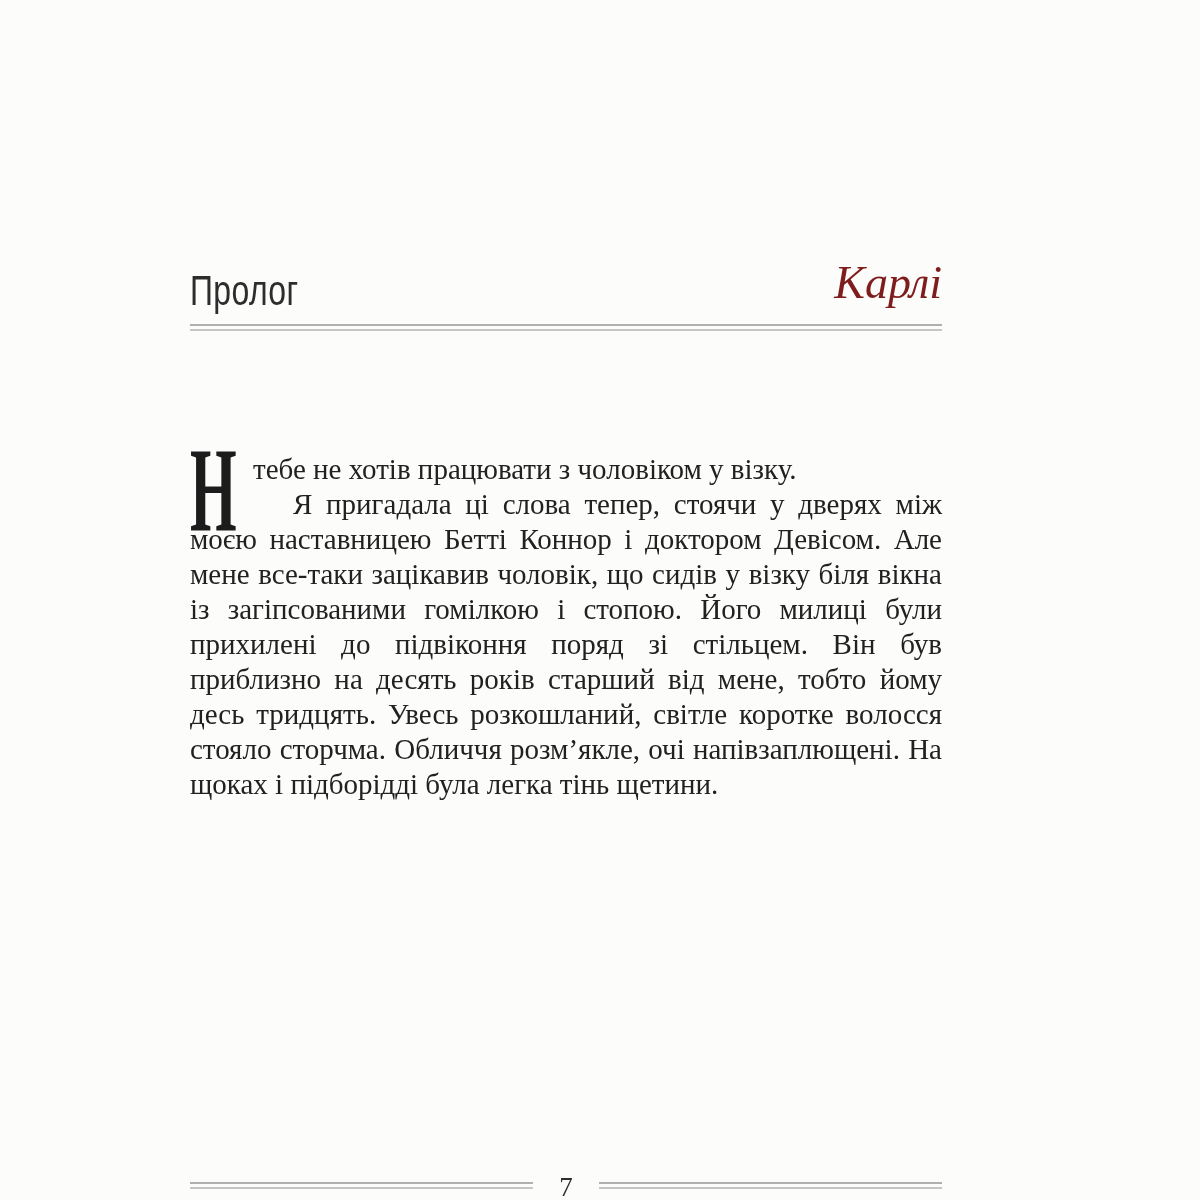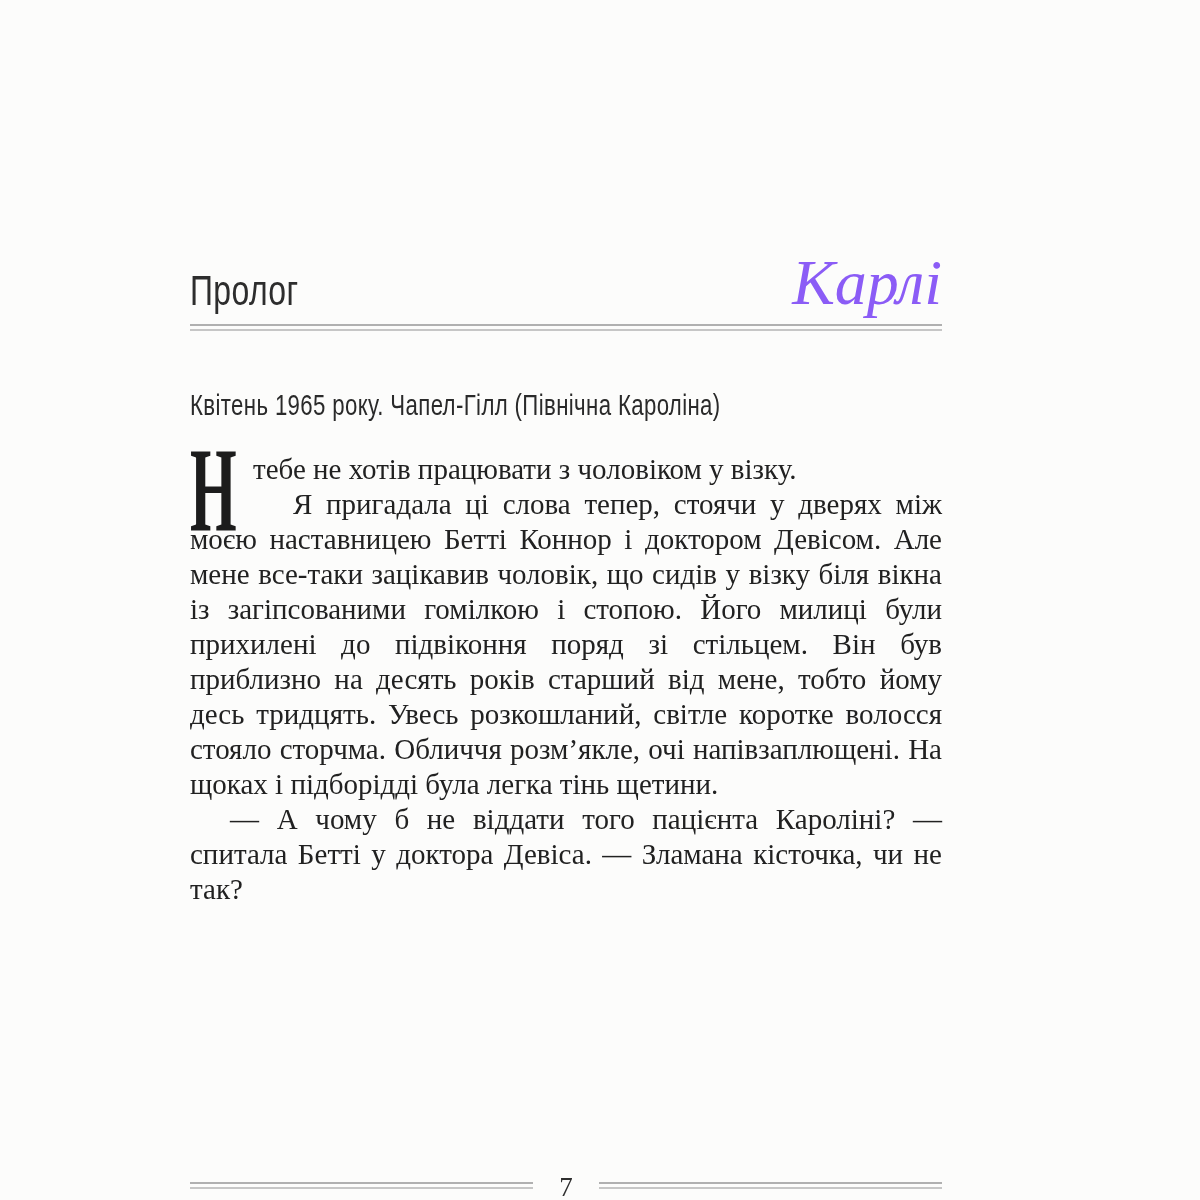--- a/index.html
+++ b/index.html
@@ -43,23 +43,23 @@
     transform: scaleX(0.76);
     transform-origin: left bottom;
     letter-spacing: 0.5px;
   }
   .author-script {
     position: absolute;
     right: 0;
     top: 230px;
     font-family: "Liberation Serif", serif;
     font-style: italic;
-    font-size: 64px;
+    font-size: 46px;
     line-height: 62px;
-    color: #8b5cf6;
+    color: #7f1d1d;
     white-space: nowrap;
   }
   .double-rule {
     height: 3px;
     border-top: 2px solid #b0b0b0;
     border-bottom: 2px solid #c6c6c6;
   }
   .header-rule {
     position: absolute;
     left: 0;
@@ -145,33 +145,29 @@
   <div class="content">
 
     <div class="chapter-title">
       <span class="condensed">Пролог</span>
     </div>
 
     <div class="author-script">Карлі</div>
 
     <div class="double-rule header-rule"></div>
 
-    <div class="subtitle">
-      <span class="condensed">Квітень 1965 року. Чапел-Гілл (Північна Кароліна)</span>
-    </div>
 
     <div class="body-text">
       <div class="opening">
         <span class="dropcap">
           <span>Н</span>
         </span>
         <p class="no-indent">тебе не хотів працювати з чоловіком у візку.</p>
       </div>
       <p>Я пригадала ці слова тепер, стоячи у дверях між моєю наставницею Бетті Коннор і доктором Девісом. Але мене все-таки зацікавив чоловік, що сидів у візку біля вікна із загіпсованими гомілкою і стопою. Його милиці були прихилені до підвіконня поряд зі стільцем. Він був приблизно на десять років старший від мене, тобто йому десь тридцять. Увесь розкошланий, світле коротке волосся стояло сторчма. Обличчя розм’якле, очі напівзаплющені. На щоках і підборідді була легка тінь щетини.</p>
-      <p>— А чому б не віддати того пацієнта Кароліні? — спитала Бетті у доктора Девіса. — Зламана кісточка, чи не так?</p>
     </div>
 
     <div class="footer">
       <div class="double-rule fline"></div>
       <div class="page-number">7</div>
       <div class="double-rule fline"></div>
     </div>
 
   </div>
 </div>

